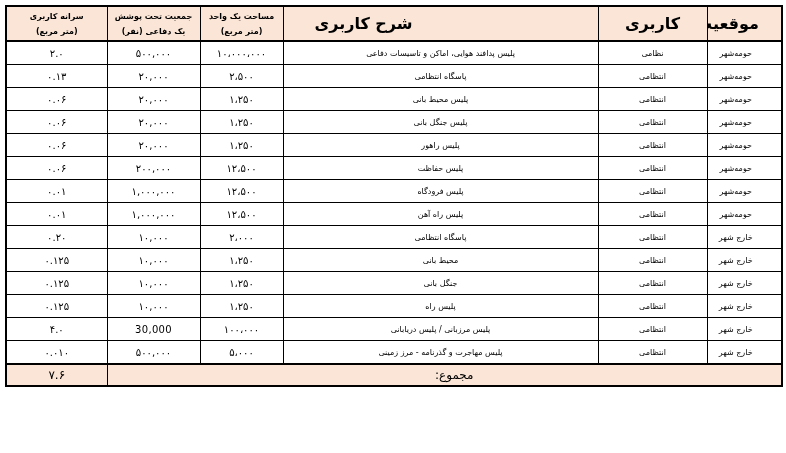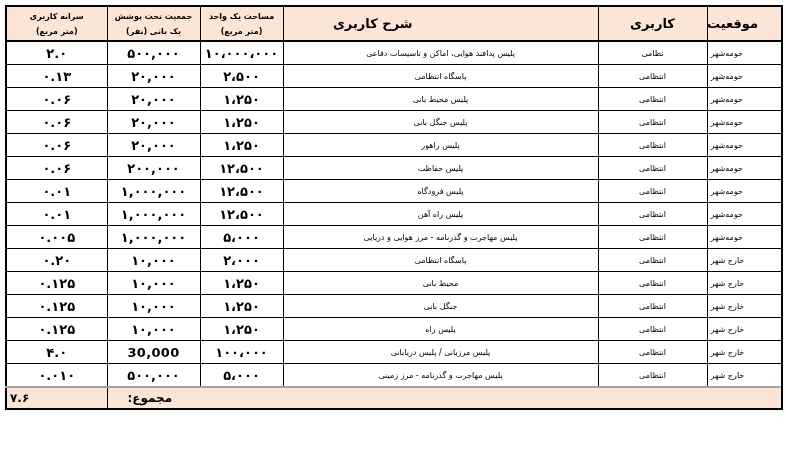--- a/index.html
+++ b/index.html
@@ -47,54 +47,53 @@
       text-align: center;
       border-bottom: 2px solid #000;
       direction: rtl;
     }
     thead th.small {
       font-size: 8px;
       line-height: 15px;
       font-weight: bold;
     }
     thead th.big {
-      font-size: 13px;
+      font-size: 16px;
     }
     thead th.loc {
       text-align: right;
       padding-right: 23px;
     }
     thead th.desc {
       text-align: right;
       padding-right: 185px;
     }
     tbody td {
       height: 22px;
       font-size: 8px;
       text-align: center;
       direction: rtl;
     }
     tbody td.loc {
-      text-align: left;
+      text-align: center;
       padding-right: 20px;
       border-right: 2px solid #000;
     }
     tbody td.num {
       direction: ltr;
-      font-size: 13px;
+      font-size: 10px;
       letter-spacing: 0.3px;
-      font-weight: bold;
     }
     tfoot td {
       background: #fbe5d6;
       height: 20px;
-      font-weight: bold;
+      font-weight: normal;
       font-size: 12px;
-      border-top: 2px solid #a3a3a3;
-      text-align: left;
+      border-top: 2px solid #000000;
+      text-align: center;
       direction: rtl;
     }
     tfoot td.sum-label {
       padding-right: 0;
       padding-left: 20px;
     }
   </style>
 </head>
 <body>
 
@@ -109,21 +108,21 @@
         <col class="c6">
     </colgroup>
     <thead>
       <tr>
         <th class="small">
           <div>سرانه کاربری</div>
           <div>(متر مربع)</div>
         </th>
         <th class="small">
           <div>جمعیت تحت پوشش</div>
-          <div>یک بانی (نفر)</div>
+          <div>یک دفاعی (نفر)</div>
         </th>
         <th class="small">
           <div>مساحت یک واحد</div>
           <div>(متر مربع)</div>
         </th>
         <th class="big desc">شرح کاربری</th>
         <th class="big">کاربری</th>
         <th class="big loc">موقعیت</th>
       </tr>
     </thead>
@@ -186,28 +185,20 @@
         </tr>
         <tr>
           <td class="num">۰.۰۱</td>
           <td class="num">۱,۰۰۰,۰۰۰</td>
           <td class="num">۱۲،۵۰۰</td>
           <td>پلیس راه آهن</td>
           <td>انتظامی</td>
           <td class="loc">حومه‌شهر</td>
         </tr>
         <tr>
-          <td class="num">۰.۰۰۵</td>
-          <td class="num">۱,۰۰۰,۰۰۰</td>
-          <td class="num">۵،۰۰۰</td>
-          <td>پلیس مهاجرت و گذرنامه - مرز هوایی و دریایی</td>
-          <td>انتظامی</td>
-          <td class="loc">حومه‌شهر</td>
-        </tr>
-        <tr>
           <td class="num">۰.۲۰</td>
           <td class="num">۱۰,۰۰۰</td>
           <td class="num">۲،۰۰۰</td>
           <td>پاسگاه انتظامی</td>
           <td>انتظامی</td>
           <td class="loc">خارج شهر</td>
         </tr>
         <tr>
           <td class="num">۰.۱۲۵</td>
           <td class="num">۱۰,۰۰۰</td>

